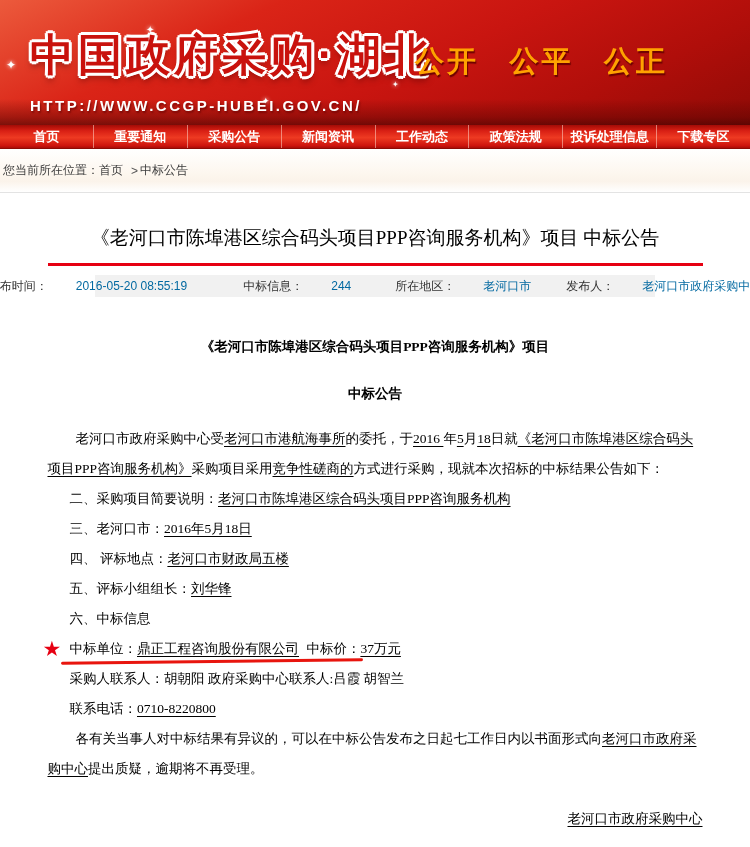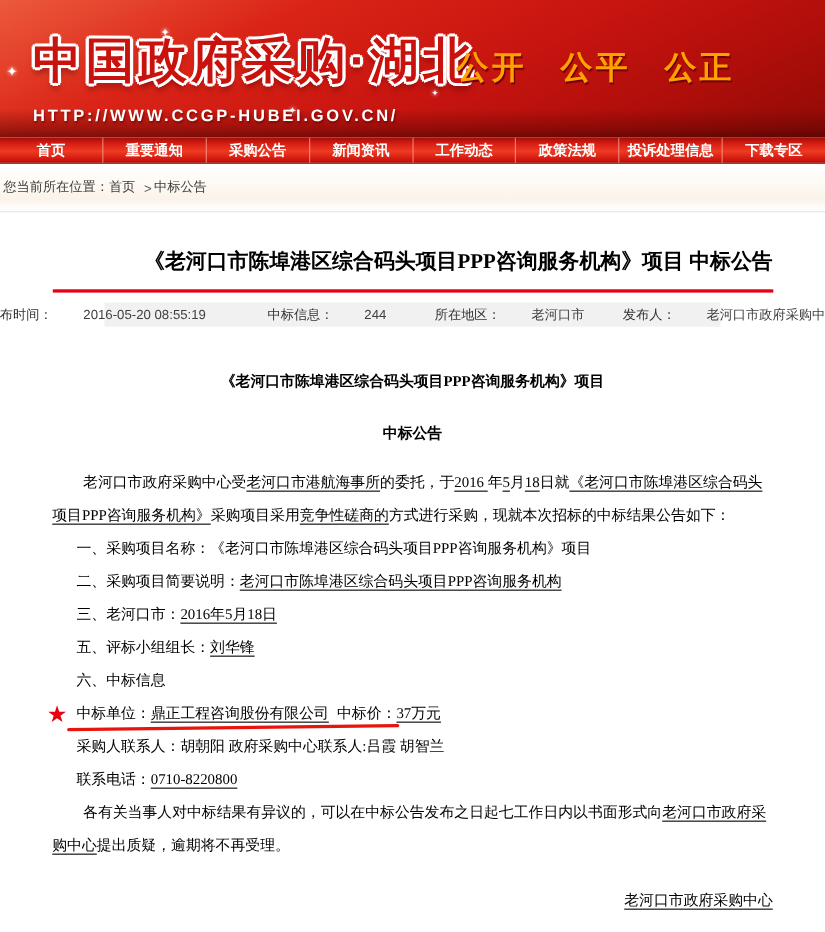--- a/index.html
+++ b/index.html
@@ -53,30 +53,30 @@
     height: 44px; display: flex; align-items: center;
     background: linear-gradient(180deg, #ffffff 0%, #fdf7ef 55%, #fbf3ea 75%, #ffffff 100%);
     border-bottom: 1px solid #e3e3e3;
     font-size: 12px; color: #3c3c3c; padding-left: 3px;
   }
   .breadcrumb-strip .crumb-link { cursor: pointer; }
   .breadcrumb-strip .sep { margin: 0 2px 0 8px; color: #555; }
 
   
   .article { width: 655px; margin: 0 auto; font-family: "Liberation Serif", "DejaVu Serif", serif; color: #000; }
-  .article-title { margin-top: 32px; text-align: right; font-size: 19px; font-weight: bold; color: #000; }
+  .article-title { margin-top: 32px; text-align: center; font-size: 19px; font-weight: normal; color: #000; }
   .title-rule { margin-top: 12px; height: 3px; background: #e60012; }
   .meta-bar {
     width: 560px; height: 22px; margin: 9px auto 0; background: #f1f1f1;
     display: flex; align-items: center; justify-content: center;
     font-size: 12px; color: #333; white-space: nowrap;
     font-family: "Liberation Sans", sans-serif;
     gap: 28px;
   }
-  .meta-bar .val { color: #404040; }
+  .meta-bar .val { color: #0369a1; }
   .meta-bar .g1 { margin-right: 28px; }
   .meta-bar .g2 { margin-right: 16px; }
   .meta-bar .g3 { margin-right: 7px; }
   .doc-subtitle1 { margin-top: 35px; text-align: center; font-size: 13.5px; font-weight: bold; }
   .doc-subtitle2 { margin-top: 17px; text-align: center; font-size: 13.5px; font-weight: bold; }
   .body-text { font-size: 13.5px; line-height: 30px; }
   .intro { margin-top: 15px; text-indent: 28px; }
   .u { text-decoration: underline; text-underline-offset: 3px; }
   .list-item { margin-left: 22px; }
   .award-line { position: relative; margin-left: 22px; }
@@ -143,23 +143,23 @@
       <span class="val g3">老河口市</span>
       <span>发布人：</span>
       <span class="val">老河口市政府采购中心</span>
     </div>
 
     <div class="doc-subtitle1 body-text">《老河口市陈埠港区综合码头项目PPP咨询服务机构》项目</div>
     <div class="doc-subtitle2 body-text">中标公告</div>
 
     <div class="intro body-text"><span>老河口市政府采购中心受</span><span class="u">老河口市港航海事所</span><span>的委托，于</span><span class="u">2016 </span><span>年</span><span class="u">5</span><span>月</span><span class="u">18</span><span>日就</span><span class="u">《老河口市陈埠港区综合码头项目PPP咨询服务机构》</span><span>采购项目采用</span><span class="u">竞争性磋商的</span><span>方式进行采购，现就本次招标的中标结果公告如下：</span></div>
 
-    <div class="list-item body-text"><span>一、采购项目名称：</span><span>《老河口市陈埠港区综合码头项目PPP咨询服务机构》项目</span></div>
     <div class="list-item body-text"><span>二、采购项目简要说明：</span><span class="u">老河口市陈埠港区综合码头项目PPP咨询服务机构</span></div>
     <div class="list-item body-text"><span>三、老河口市：</span><span class="u">2016年5月18日</span></div>
+    <div class="list-item body-text"><span>四、 评标地点：</span><span class="u">老河口市财政局五楼</span></div>
     <div class="list-item body-text"><span>五、评标小组组长：</span><span class="u">刘华锋</span></div>
     <div class="list-item body-text"><span>六、中标信息</span></div>
 
     <div class="award-line body-text">
       <span class="award-star">★</span>
       <span>中标单位：</span><span class="u">鼎正工程咨询股份有限公司</span>
       <span style="margin-left:4px;">中标价：</span><span class="u">37万元</span>
       <span class="award-underline"></span>
     </div>
 

